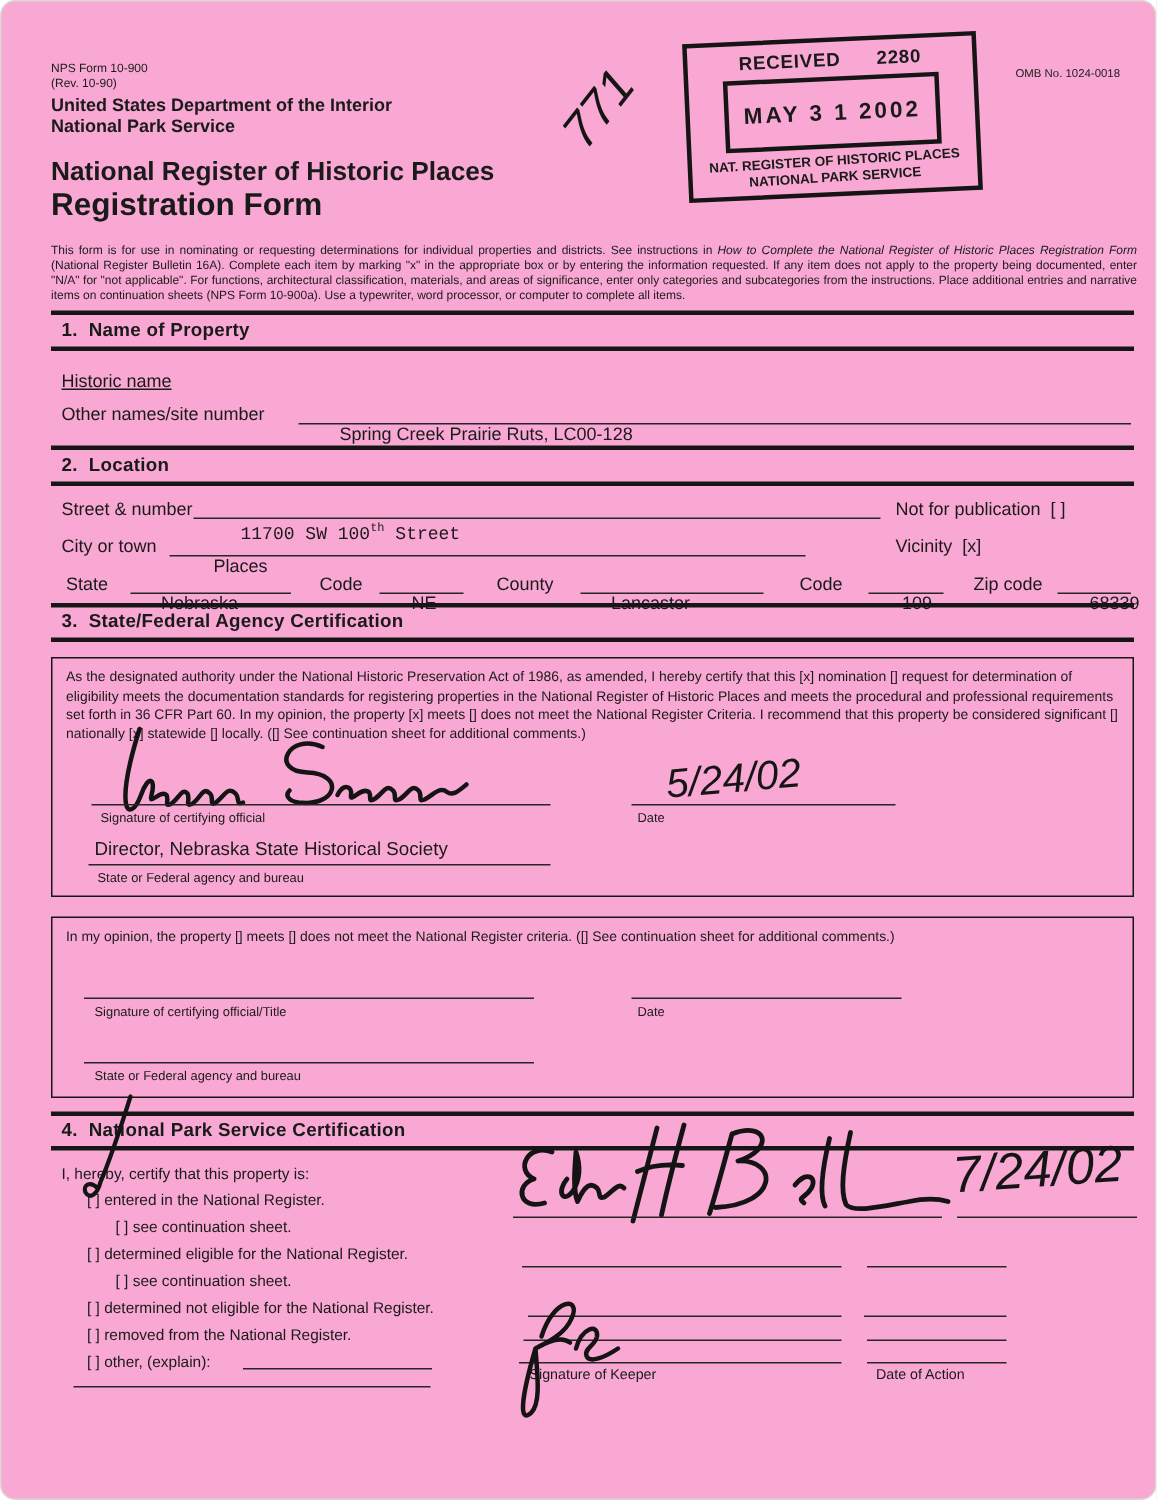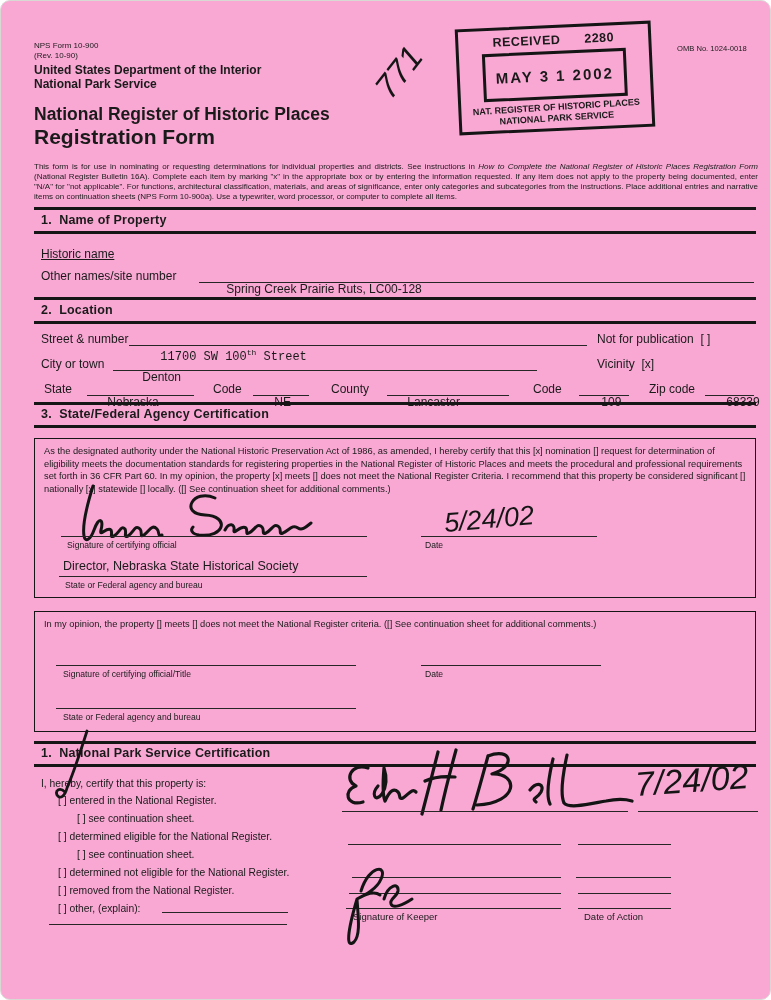--- a/index.html
+++ b/index.html
@@ -83,21 +83,21 @@
   <div class="rule" style="top:320px;"></div>
 
   <div class="lbl" style="left:40px;top:331px;">Street &amp; number</div>
   <div class="fline" style="left:128px;top:329px;width:458px;">
     <span style="padding-left:18px;font-family:Liberation Mono, monospace;"><span>11700 SW 100</span><sup>th</sup><span> Street</span></span>
   </div>
   <div class="lbl" style="left:596px;top:331px;">Not for publication  [ ]</div>
 
   <div class="lbl" style="left:40px;top:356px;">City or town</div>
   <div class="fline" style="left:112px;top:354px;width:424px;">
-    <span style="padding-left:16px;">Denton</span>
+    <span style="padding-left:16px;">Places</span>
   </div>
   <div class="lbl" style="left:596px;top:356px;">Vicinity  [x]</div>
 
   <div class="lbl" style="left:43px;top:381px;">State</div>
   <div class="fline" style="left:86px;top:379px;width:107px;">
     <span style="padding-left:7px;">Nebraska</span>
   </div>
   <div class="lbl" style="left:212px;top:381px;">Code</div>
   <div class="fline" style="left:252px;top:379px;width:56px;">
     <span style="padding-left:8px;">NE</span>
@@ -145,21 +145,21 @@
   </div>
 
   <div class="fline" style="left:55px;top:649px;width:300px;border-bottom-width:1.6px;"></div>
   <div class="slbl" style="left:62px;top:668px;">Signature of certifying official/Title</div>
   <div class="fline" style="left:420px;top:649px;width:180px;border-bottom-width:1.6px;"></div>
   <div class="slbl" style="left:424px;top:668px;">Date</div>
   <div class="fline" style="left:55px;top:692px;width:300px;border-bottom-width:1.6px;"></div>
   <div class="slbl" style="left:62px;top:711px;">State or Federal agency and bureau</div>
 
   <div class="rule" style="top:740px;"></div>
-  <div class="sec-title" style="top:745px;">1.  National Park Service Certification</div>
+  <div class="sec-title" style="top:745px;">4.  National Park Service Certification</div>
   <div class="rule" style="top:763px;"></div>
 
   <div class="chk" style="left:40px;top:777px;">I, hereby, certify that this property is:</div>
 
   <div class="chk" style="left:57px;top:794px;">[ ] entered in the National Register.</div>
   <div class="chk" style="left:76px;top:812px;">[ ] see continuation sheet.</div>
   <div class="chk" style="left:57px;top:830px;">[ ] determined eligible for the National Register.</div>
   <div class="chk" style="left:76px;top:848px;">[ ] see continuation sheet.</div>
   <div class="chk" style="left:57px;top:866px;">[ ] determined not eligible for the National Register.</div>
   <div class="chk" style="left:57px;top:884px;">[ ] removed from the National Register.</div>

